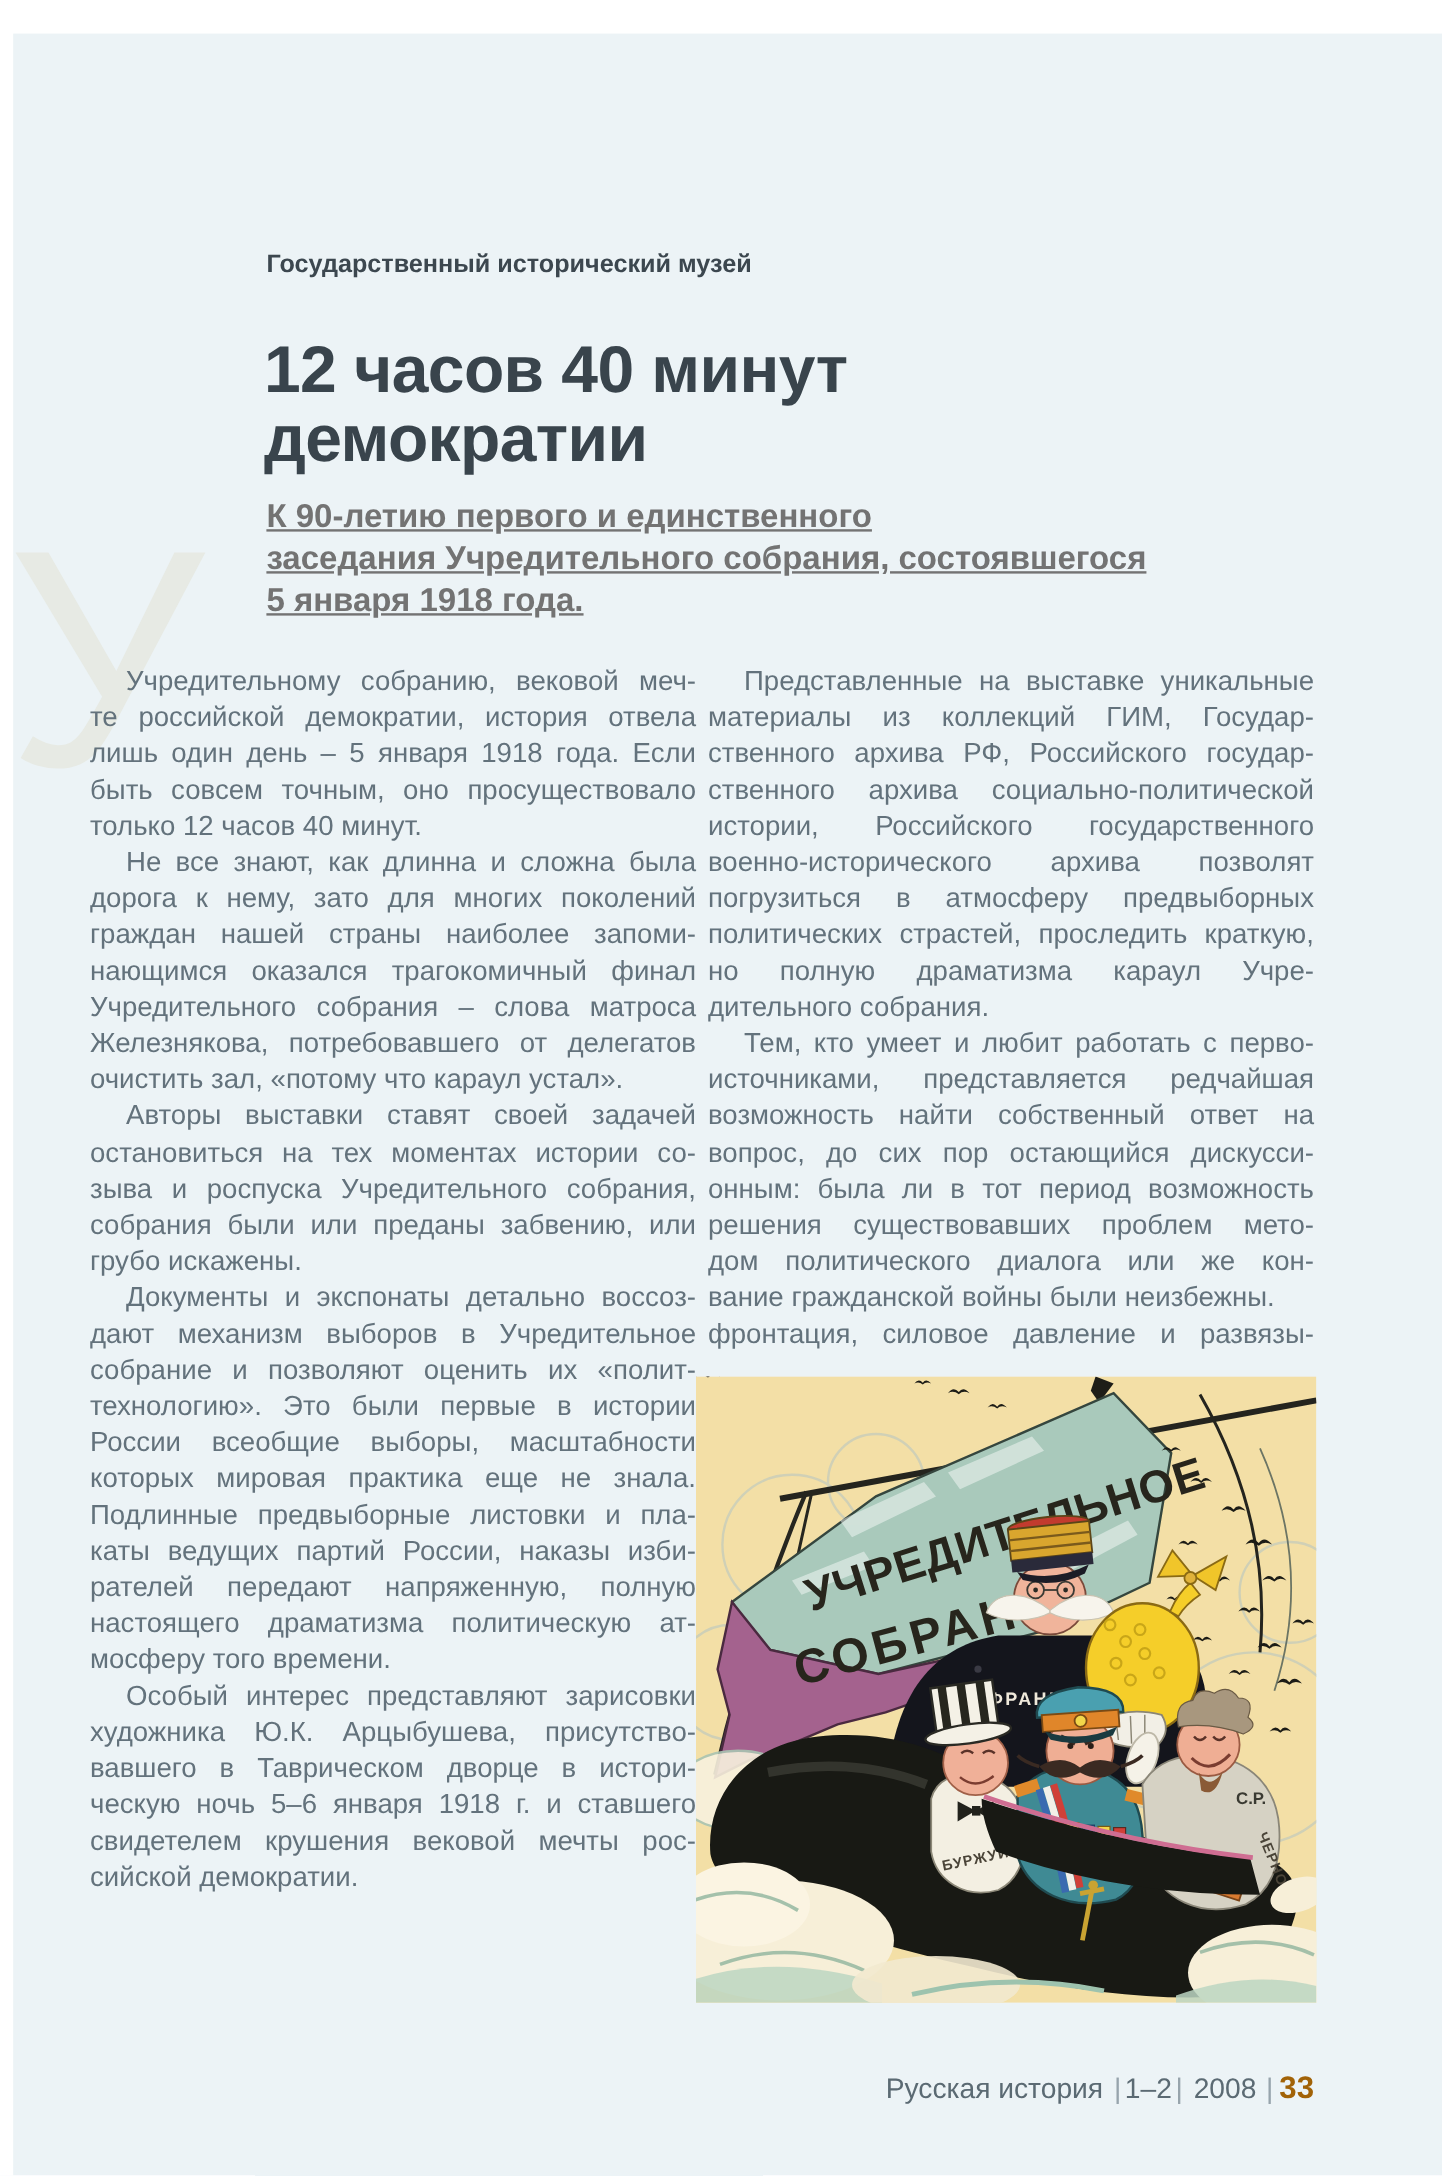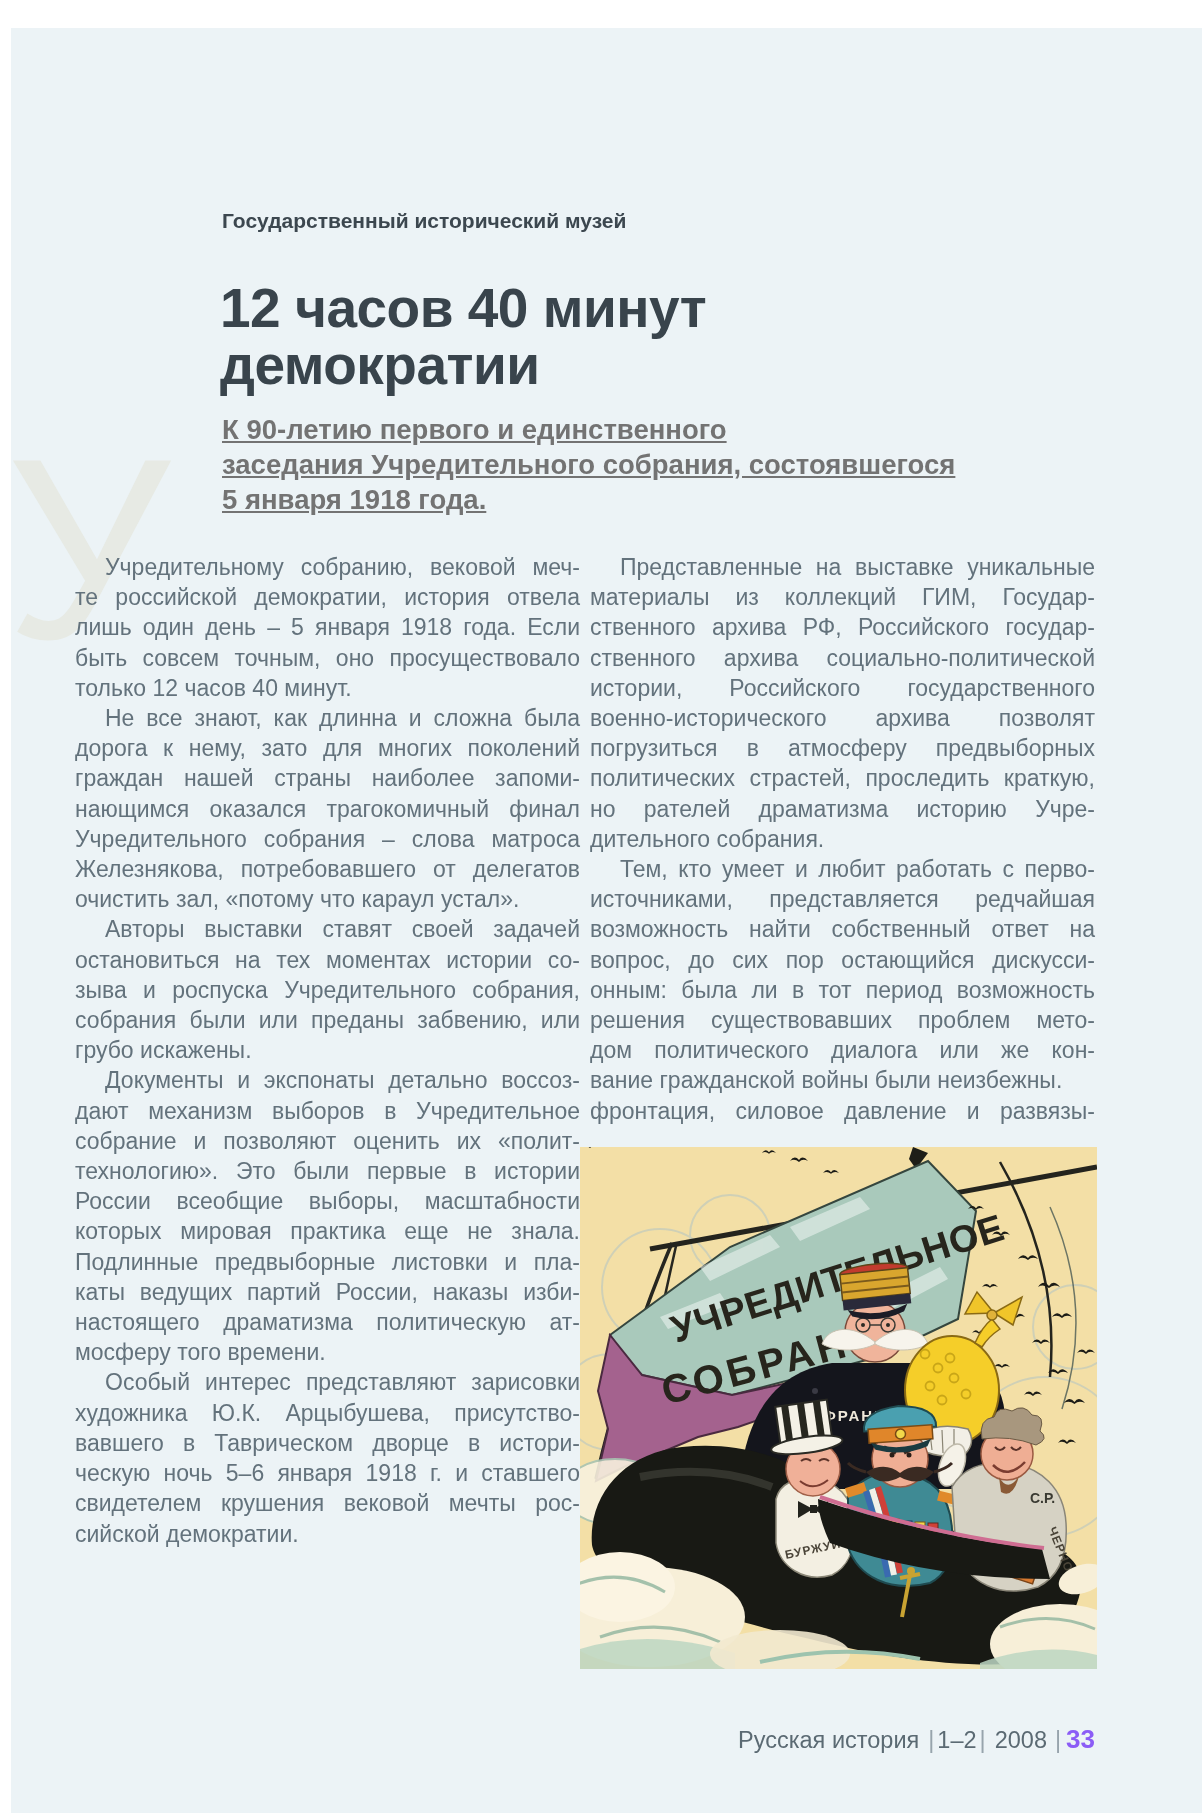--- a/index.html
+++ b/index.html
@@ -19,21 +19,21 @@
   .line{white-space:normal;}
   .just{text-align:justify;text-align-last:justify;}
   .ind{text-indent:30px;}
   .illus{position:absolute;left:580px;top:1147px;width:517px;height:522px;z-index:2;}
   .footer{position:absolute;left:590px;top:1724px;width:505px;text-align:right;font-size:23.5px;
           color:#5b6a73;z-index:2;}
   .footer .bar{color:#97a4ac;font-weight:300;}
   .footer .bar1{margin-left:9px;margin-right:3px;}
   .footer .bar2{margin-left:3px;margin-right:9px;}
   .footer .bar3{margin-left:8px;margin-right:5px;}
-  .footer .pagenum{font-weight:700;font-size:26px;color:#8b5cf6;}
+  .footer .pagenum{font-weight:700;font-size:26px;color:#a16207;}
   svg text{font-family:"Liberation Sans","DejaVu Sans",sans-serif;}
 </style>
 </head>
 <body>
 
 <div id="canvas">
   <div class="page-bg"></div>
 
   <div class="watermark">У</div>
 
@@ -76,20 +76,21 @@
       </div>
     <div>
         <div class="line just ind">Документы и экспонаты детально воссоз-</div>
         <div class="line just">дают механизм выборов в Учредительное</div>
         <div class="line just">собрание и позволяют оценить их «полит-</div>
         <div class="line just">технологию». Это были первые в истории</div>
         <div class="line just">России всеобщие выборы, масштабности</div>
         <div class="line just">которых мировая практика еще не знала.</div>
         <div class="line just">Подлинные предвыборные листовки и пла-</div>
         <div class="line just">каты ведущих партий России, наказы изби-</div>
+        <div class="line just">рателей передают напряженную, полную</div>
         <div class="line just">настоящего драматизма политическую ат-</div>
         <div class="line">мосферу того времени.</div>
       </div>
     <div>
         <div class="line just ind">Особый интерес представляют зарисовки</div>
         <div class="line just">художника Ю.К. Арцыбушева, присутство-</div>
         <div class="line just">вавшего в Таврическом дворце в истори-</div>
         <div class="line just">ческую ночь 5–6 января 1918 г. и ставшего</div>
         <div class="line just">свидетелем крушения вековой мечты рос-</div>
         <div class="line">сийской демократии.</div>
@@ -99,21 +100,21 @@
   <div class="col col-right">
     <div>
         <div class="line just ind">Представленные на выставке уникальные</div>
         <div class="line just">материалы из коллекций ГИМ, Государ-</div>
         <div class="line just">ственного архива РФ, Российского государ-</div>
         <div class="line just">ственного архива социально-политической</div>
         <div class="line just">истории, Российского государственного</div>
         <div class="line just">военно-исторического архива позволят</div>
         <div class="line just">погрузиться в атмосферу предвыборных</div>
         <div class="line just">политических страстей, проследить краткую,</div>
-        <div class="line just">но рателей драматизма историю Учре-</div>
+        <div class="line just">но полную драматизма караул Учре-</div>
         <div class="line">дительного собрания.</div>
       </div>
     <div>
         <div class="line just ind">Тем, кто умеет и любит работать с перво-</div>
         <div class="line just">источниками, представляется редчайшая</div>
         <div class="line just">возможность найти собственный ответ на</div>
         <div class="line just">вопрос, до сих пор остающийся дискусси-</div>
         <div class="line just">онным: была ли в тот период возможность</div>
         <div class="line just">решения существовавших проблем мето-</div>
         <div class="line just">дом политического диалога или же кон-</div>

